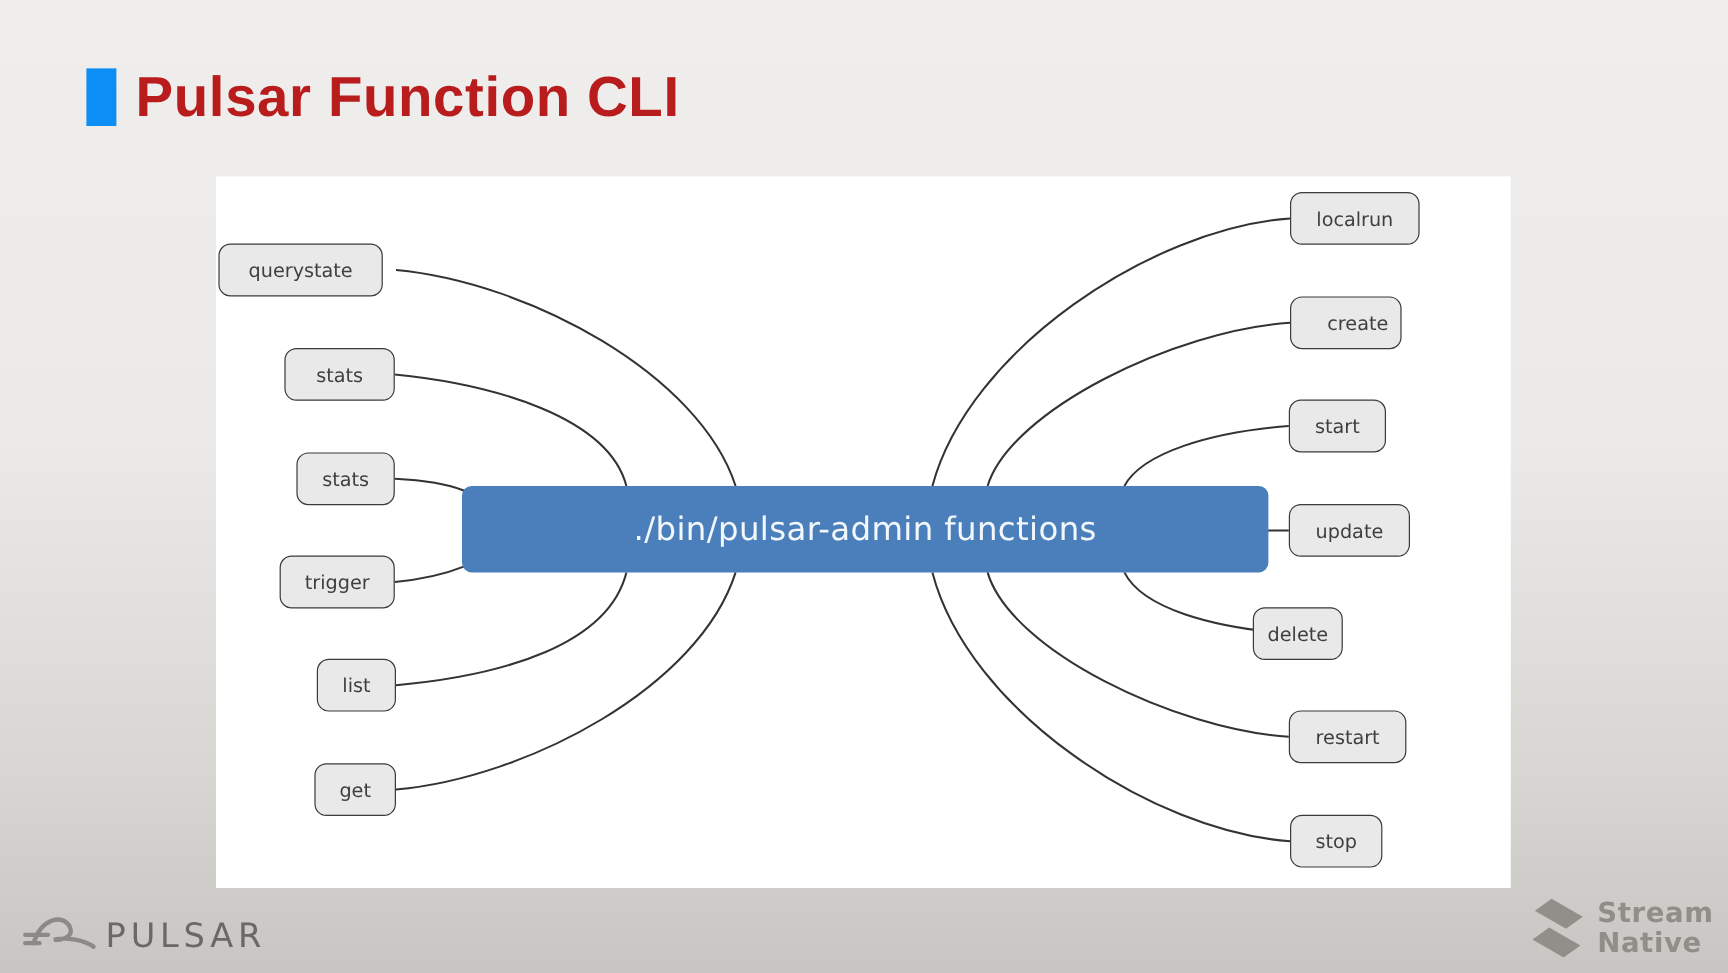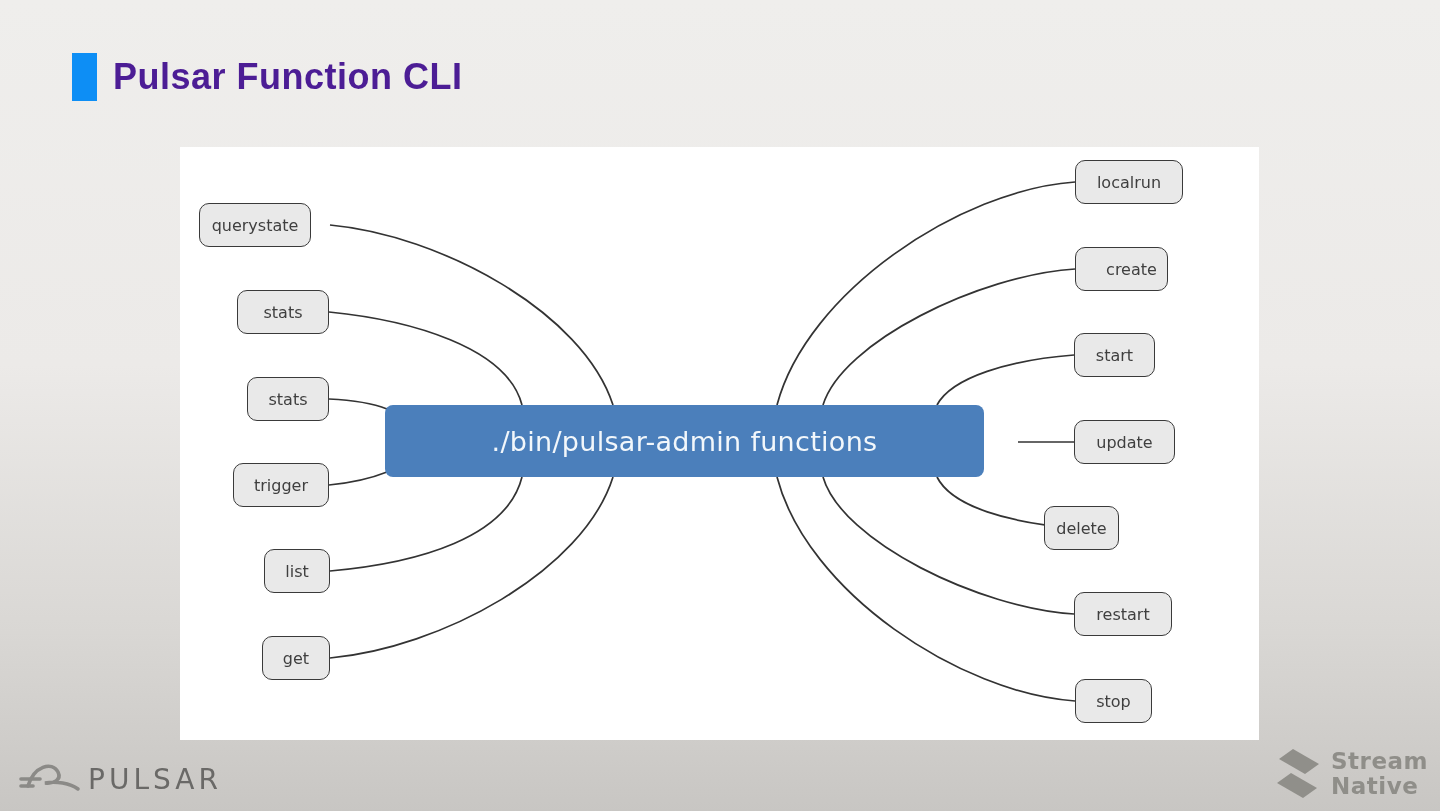--- a/index.html
+++ b/index.html
@@ -13,41 +13,41 @@
     position: absolute; left: 72px; top: 53px;
     display: flex; align-items: center;
   }
   .accent-bar {
     width: 25px; height: 48px;
     background: var(--accent, #0d8ef5);
     margin-right: 16px;
   }
   .slide-title {
     font-family: "Liberation Sans", sans-serif;
-    font-weight: bold; font-size: 36px; color: #4c1d95;
+    font-weight: bold; font-size: 47px; color: #b91c1c;
     letter-spacing: 0.5px;
   }
   .panel {
     position: absolute; left: 180px; top: 147px;
     width: 1079px; height: 593px;
     background: #ffffff;
   }
   .connectors { position: absolute; left: 0; top: 0; width: 1079px; height: 593px; }
   .node {
     position: absolute;
     height: 44px;
     background: var(--node-fill, #e9e9e9);
     border: 1.6px solid #3a3a3a;
     border-radius: 10px;
     display: flex; align-items: center; justify-content: center;
     font-size: 16px; color: #3f3f3f;
   }
   .center-node {
     position: absolute; left: 205px; top: 258px;
-    width: 599px; height: 72px;
+    width: 672px; height: 72px;
     background: var(--center-fill, #4b7fbb);
     border-radius: 8px;
     display: flex; align-items: center; justify-content: center;
     font-size: 27px; color: #f2f7fb;
     letter-spacing: 0.3px;
   }
   .pulsar-logo {
     position: absolute; left: 18px; top: 758px;
     display: flex; align-items: center; text-align: right;
   }
@@ -83,21 +83,21 @@
     <path d="M150,511 C260,501 403,425 433,330" stroke="#333333"></path>
     <path d="M895,35  C780,43  627,145 597,258" stroke="#333333"></path>
     <path d="M895,122 C800,128 662,195 643,258" stroke="#333333"></path>
     <path d="M894,208 C830,213 772,230 757,258" stroke="#333333"></path>
     <path d="M838,295 L894,295" stroke="#333333"></path>
     <path d="M895,381 C830,376 772,360 757,330" stroke="#333333"></path>
     <path d="M894,467 C800,461 662,395 643,330" stroke="#333333"></path>
     <path d="M895,554 C780,546 627,445 597,330" stroke="#333333"></path>
   </svg>
 
-  <div class="node" style="left:19px;  top:56px;  width:112px;">querystate</div>
+  <div class="node" style="left:2px;  top:56px;  width:137px;">querystate</div>
   <div class="node" style="left:57px;  top:143px; width:92px;">stats</div>
   <div class="node" style="left:67px;  top:230px; width:82px;">stats</div>
   <div class="node" style="left:53px;  top:316px; width:96px;">trigger</div>
   <div class="node" style="left:84px;  top:402px; width:66px;">list</div>
   <div class="node" style="left:82px;  top:489px; width:68px;">get</div>
 
   <div class="node" style="left:895px; top:13px;  width:108px;">localrun</div>
   <div class="node" style="left:895px; top:100px; width:93px;padding-left:20px;">create</div>
   <div class="node" style="left:894px; top:186px; width:81px;">start</div>
   <div class="node" style="left:894px; top:273px; width:101px;">update</div>

